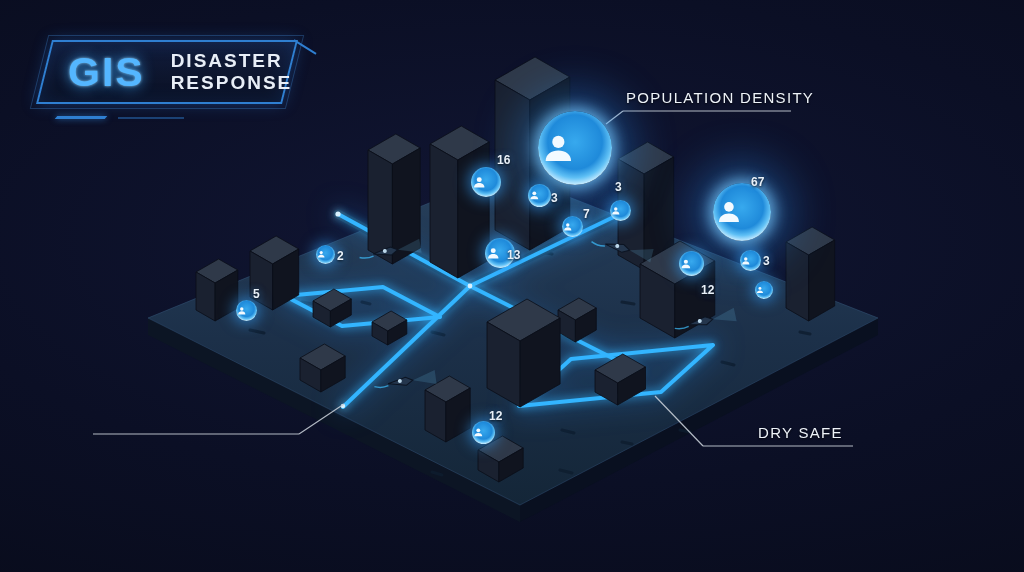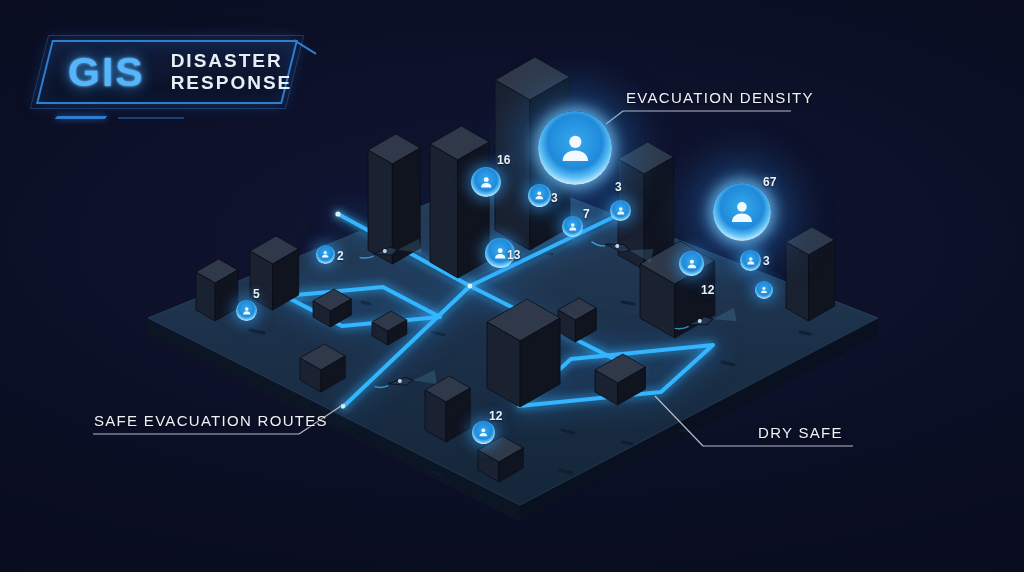--- a/index.html
+++ b/index.html
@@ -38,21 +38,21 @@
 
   
   .map-label {
     position:absolute; color:#eef3f9; font-size:15px; font-weight:500;
     letter-spacing:1.3px; text-shadow:0 1px 2px rgba(0,0,0,.7); white-space:nowrap;
   }
 
   
   .marker {
     position:absolute; border-radius:50%;
-    display:flex; align-items:center; justify-content:center;
+    display:flex; align-items:center; justify-content:flex-start;
     background:radial-gradient(circle at 50% 42%,
       #37a9ee 0%, #1f8ada 48%, #5fc0f5 63%, #bfe9ff 74%,
       rgba(120,200,255,.28) 86%, rgba(120,200,255,0) 100%);
     box-shadow:0 0 14px 3px rgba(52,160,250,.6);
   }
   .marker svg { width:55%; height:55%; fill:#f3faff; }
   .marker.big {
     box-shadow:0 0 46px 18px rgba(45,150,250,.42), 0 0 14px 4px rgba(150,220,255,.75);
   }
   .count {
@@ -229,21 +229,21 @@
           <circle cx="12" cy="8.2" r="3.6"></circle>
           <path d="M4.5 19.5c0-4.1 3.4-6.3 7.5-6.3s7.5 2.2 7.5 6.3z"></path>
         </svg>
     </div>
 
     <div class="marker big" style="left:713px;top:183px;width:58px;height:58px;">
       <svg viewBox="0 0 24 24">
           <circle cx="12" cy="8.2" r="3.6"></circle>
           <path d="M4.5 19.5c0-4.1 3.4-6.3 7.5-6.3s7.5 2.2 7.5 6.3z"></path>
         </svg>
-      <span class="count" style="left:50px;top:-8px;">67</span>
+      <span class="count" style="left:38px;top:-8px;">67</span>
     </div>
 
     <div class="marker" style="left:471px;top:167px;width:30px;height:30px;">
       <svg viewBox="0 0 24 24">
           <circle cx="12" cy="8.2" r="3.6"></circle>
           <path d="M4.5 19.5c0-4.1 3.4-6.3 7.5-6.3s7.5 2.2 7.5 6.3z"></path>
         </svg>
       <span class="count" style="left:26px;top:-14px;">16</span>
     </div>
 
@@ -320,22 +320,21 @@
 
     <div class="marker" style="left:472px;top:421px;width:23px;height:23px;">
       <svg viewBox="0 0 24 24">
           <circle cx="12" cy="8.2" r="3.6"></circle>
           <path d="M4.5 19.5c0-4.1 3.4-6.3 7.5-6.3s7.5 2.2 7.5 6.3z"></path>
         </svg>
       <span class="count" style="left:17px;top:-12px;">12</span>
     </div>
   </div>
 
-  <div class="map-label" style="left:626px;top:89px;">EVACUATION DENSITY</div>
-  <div class="map-label" style="left:94px;top:412px;">SAFE EVACUATION ROUTES</div>
+  <div class="map-label" style="left:626px;top:89px;">POPULATION DENSITY</div>
   <div class="map-label" style="left:758px;top:424px;">DRY SAFE</div>
 
   <div class="badge">
     <div class="badge-inner">
       <span class="gis">GIS</span>
       <span class="badge-divider"></span>
       <span class="badge-titles">
         <span>DISASTER</span>
         <span>RESPONSE</span>
       </span>

